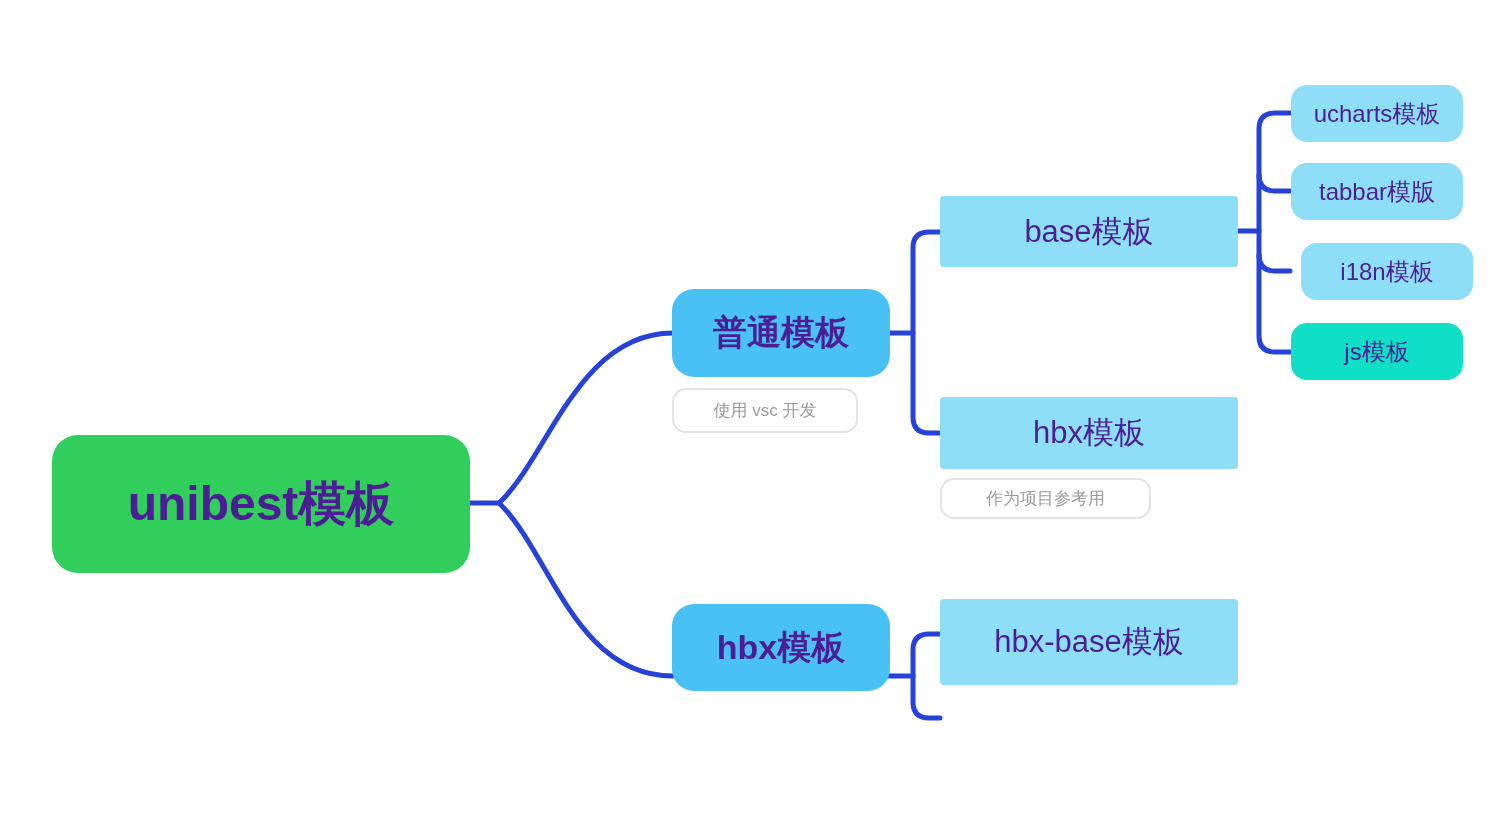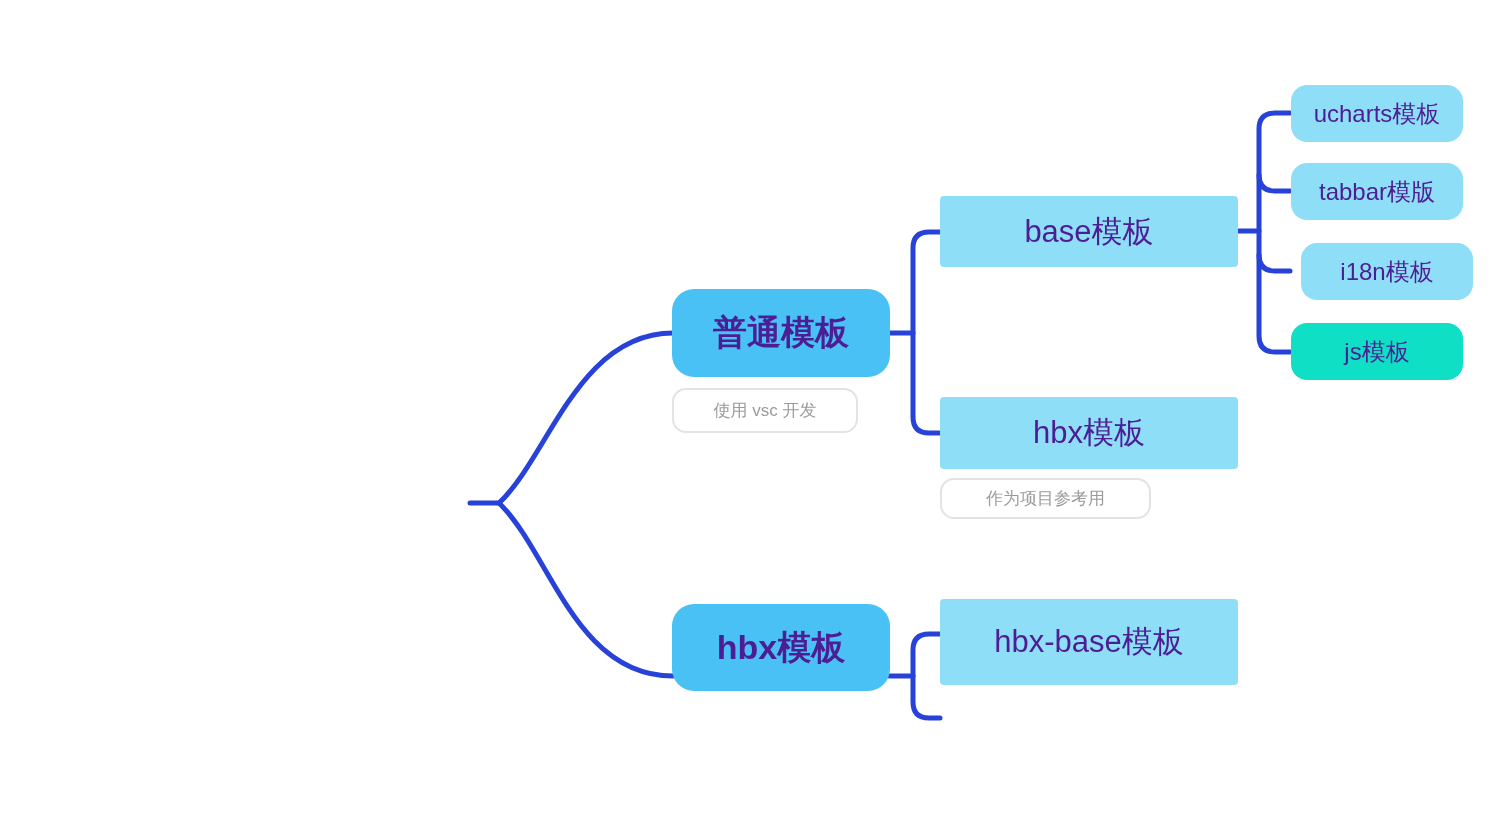--- a/index.html
+++ b/index.html
@@ -102,20 +102,21 @@
 
     <path d="M1237,231 L1259,231"></path>
     <path d="M1290,113 L1275,113 Q1259,113 1259,129 L1259,336 Q1259,352 1275,352 L1290,352"></path>
     <path d="M1259,175 Q1259,191 1275,191 L1290,191"></path>
     <path d="M1259,255 Q1259,271 1275,271 L1290,271"></path>
 
     <path d="M889,676 L913,676"></path>
     <path d="M940,634 L929,634 Q913,634 913,650 L913,702 Q913,718 929,718 L940,718"></path>
   </svg>
 
+  <div class="node node-root">unibest模板</div>
 
   <div class="node node-l1 node-putong">普通模板</div>
   <div class="note note-vsc">使用 vsc 开发</div>
 
   <div class="node node-l1 node-hbx">hbx模板</div>
 
   <div class="node node-l2 node-base">base模板</div>
   <div class="node node-l2 node-demo">hbx模板</div>
   <div class="note note-demo">作为项目参考用</div>
 

